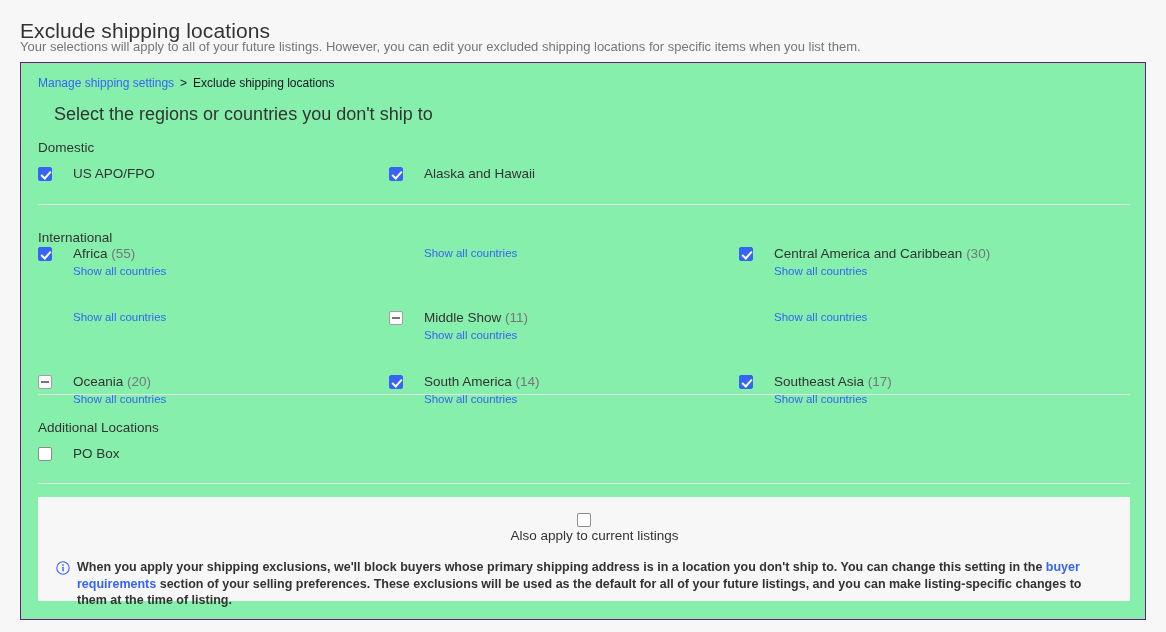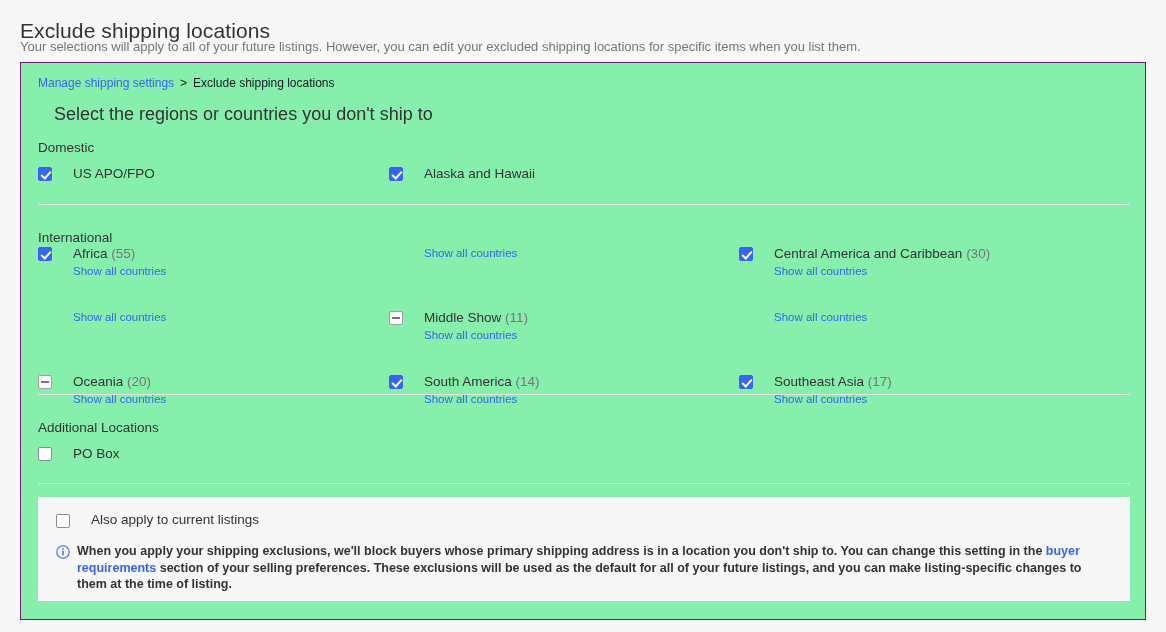--- a/index.html
+++ b/index.html
@@ -118,21 +118,21 @@
     white-space: nowrap;
   }
 
   
   .footer-panel {
     position: absolute; left: 17px; top: 434px;
     width: 1092px; height: 104px;
     background: #f7f7f7;
     padding: 14px 18px 0 18px;
   }
-  .footer-row { display: flex; align-items: center; }
+  .footer-row { display: flex; align-items: center; flex-direction: column; }
   .footer-label {
     font-size: 13.5px; color: #333333; line-height: 18px;
     margin-left: 21px;
   }
   .info-block {
     display: flex; align-items: flex-start; margin-top: 14px;
   }
   .info-icon {
     flex: 0 0 14px; width: 14px; height: 14px; margin-top: 2px;
   }

